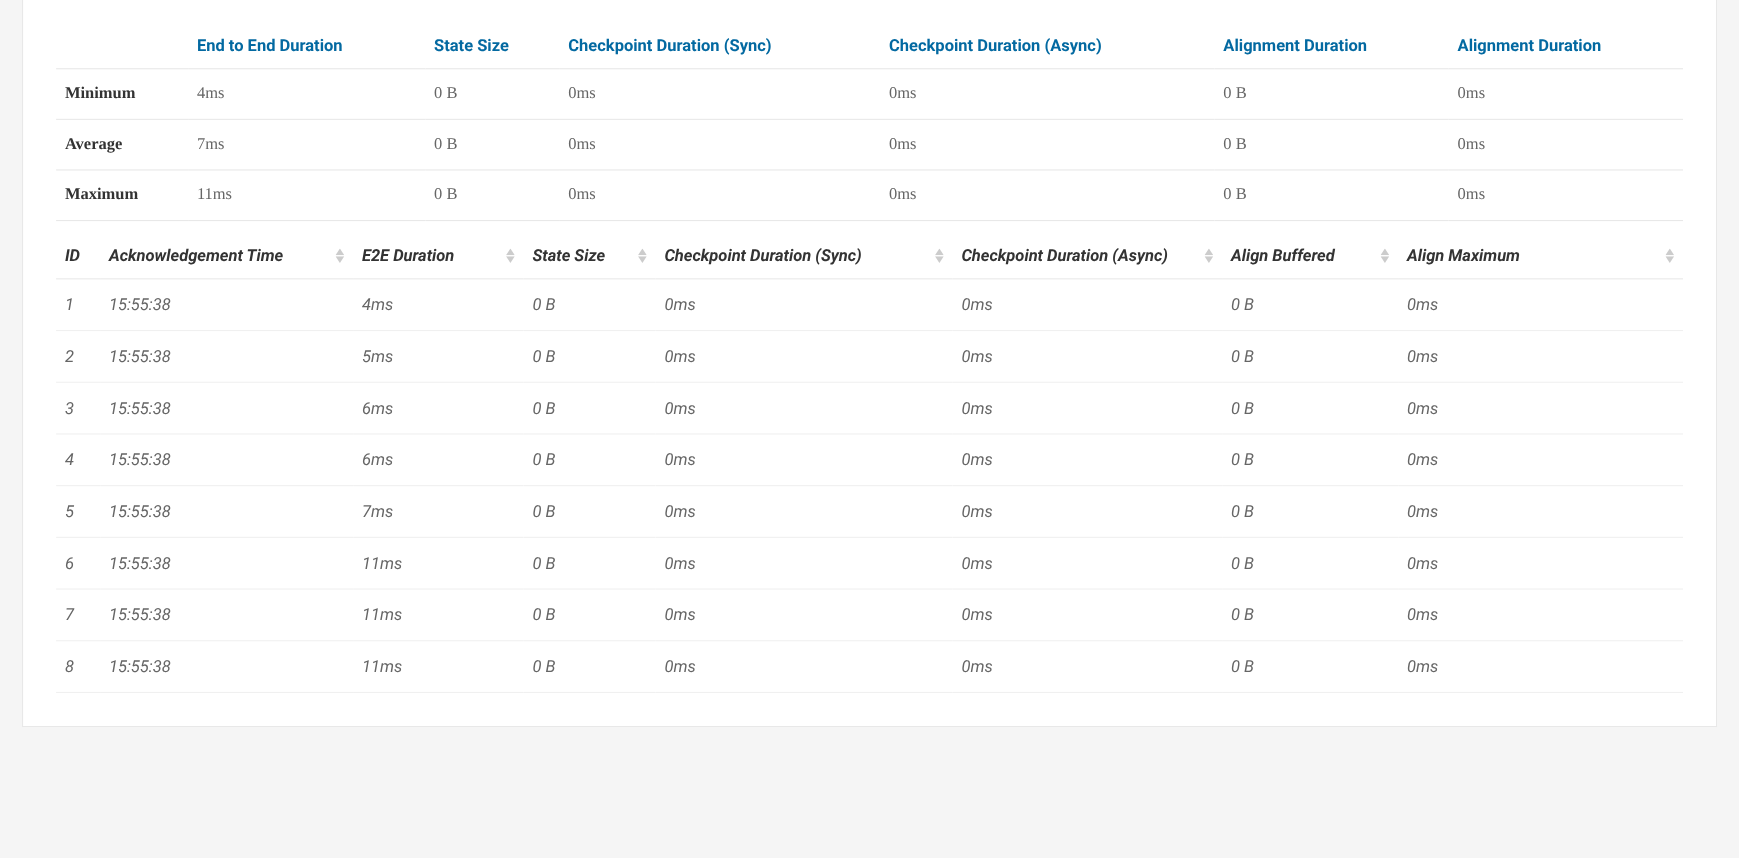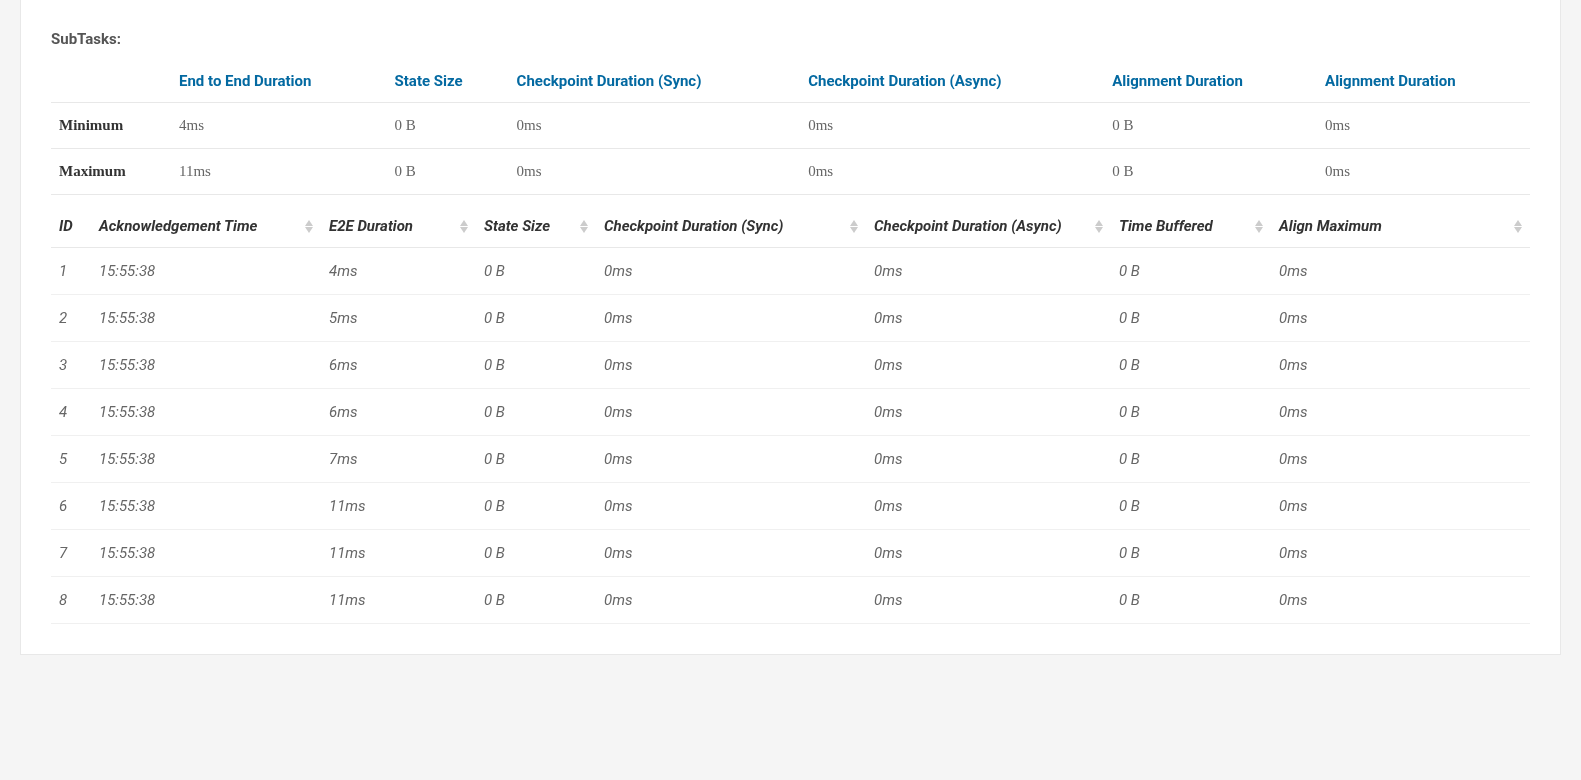--- a/index.html
+++ b/index.html
@@ -96,21 +96,20 @@
     .col-e2e { width: 155px; }
     .col-state { width: 120px; }
     .col-sync { width: 270px; }
     .col-async { width: 245px; }
     .col-buf { width: 160px; }
   </style>
 </head>
 <body>
 
 <div class="container">
-  <div class="section-title">SubTasks:</div>
 
   <table class="summary-table">
     <thead>
       <tr>
         <th></th>
         <th>End to End Duration</th>
         <th>State Size</th>
         <th>Checkpoint Duration (Sync)</th>
         <th>Checkpoint Duration (Async)</th>
         <th>Alignment Duration</th>
@@ -121,20 +120,29 @@
         <tr>
           <td class="row-label">Minimum</td>
           <td>4ms</td>
           <td>0 B</td>
           <td>0ms</td>
           <td>0ms</td>
           <td>0 B</td>
           <td>0ms</td>
         </tr>
         <tr>
+          <td class="row-label">Average</td>
+          <td>7ms</td>
+          <td>0 B</td>
+          <td>0ms</td>
+          <td>0ms</td>
+          <td>0 B</td>
+          <td>0ms</td>
+        </tr>
+        <tr>
           <td class="row-label">Maximum</td>
           <td>11ms</td>
           <td>0 B</td>
           <td>0ms</td>
           <td>0ms</td>
           <td>0 B</td>
           <td>0ms</td>
         </tr>
       </tbody>
   </table>
@@ -207,21 +215,21 @@
                   <polygon points="4,0 8,6 0,6"></polygon>
                 </svg>
                 <svg viewBox="0 0 8 6">
                   <polygon points="0,0 8,0 4,6"></polygon>
                 </svg>
               </span>
             </div>
           </th>
           <th class="col-buf">
             <div class="th-inner">
-              <span>Time Buffered</span>
+              <span>Align Buffered</span>
               <span class="sort-arrows">
                 <svg viewBox="0 0 8 6">
                   <polygon points="4,0 8,6 0,6"></polygon>
                 </svg>
                 <svg viewBox="0 0 8 6">
                   <polygon points="0,0 8,0 4,6"></polygon>
                 </svg>
               </span>
             </div>
           </th>

